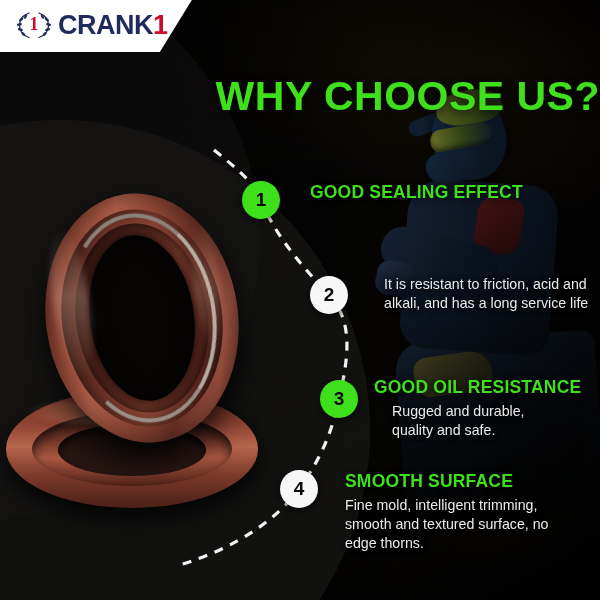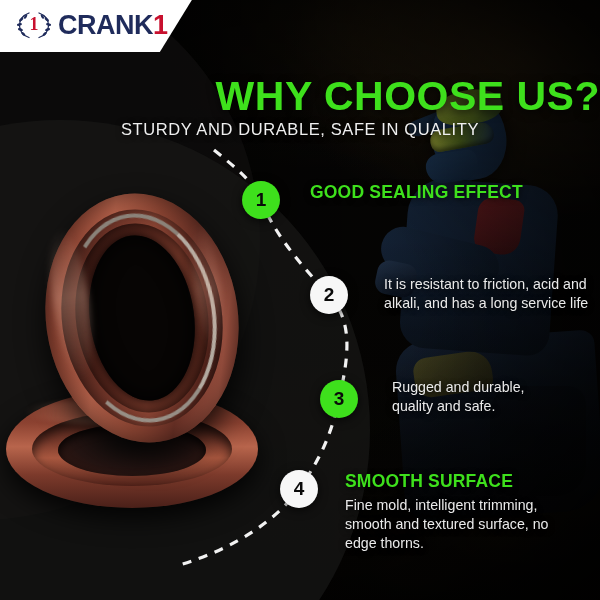--- a/index.html
+++ b/index.html
@@ -402,32 +402,32 @@
   </div>
 
   <div class="feature" id="feature-1">
     <div class="f-title">GOOD SEALING EFFECT</div>
   </div>
   <div class="feature" id="feature-2">
     <div class="f-body f-body-indent">It is resistant to friction, acid and
 alkali, and has a long service life</div>
   </div>
   <div class="feature" id="feature-3">
+    <div class="f-title">GOOD OIL RESISTANCE</div>
     <div class="f-body f-body-indent">Rugged and durable,
 quality and safe.</div>
   </div>
   <div class="feature" id="feature-4">
     <div class="f-title">SMOOTH SURFACE</div>
     <div class="f-body">Fine mold, intelligent trimming,
 smooth and textured surface, no
 edge thorns.</div>
   </div>
 
   <div class="headline">WHY CHOOSE US?</div>
-  <div class="subhead">STURDY AND DURABLE, SAFE IN QUALITY</div>
 
   <div class="logo-banner">
     <div class="wreath">
       <svg width="36" height="30" viewBox="0 0 36 30">
         <g fill="none" stroke="#1f2b5b" stroke-width="1.3" stroke-linecap="round">
           <path d="M13 3 C7 5, 3 10, 3.5 16 C4 22, 8 26, 13 27.5"></path>
           <path d="M23 3 C29 5, 33 10, 32.5 16 C32 22, 28 26, 23 27.5"></path>
         </g>
         <g fill="#1f2b5b">
           <ellipse cx="5.2" cy="9.5" rx="2.6" ry="1.3" transform="rotate(-40 5.2 9.5)"></ellipse>

